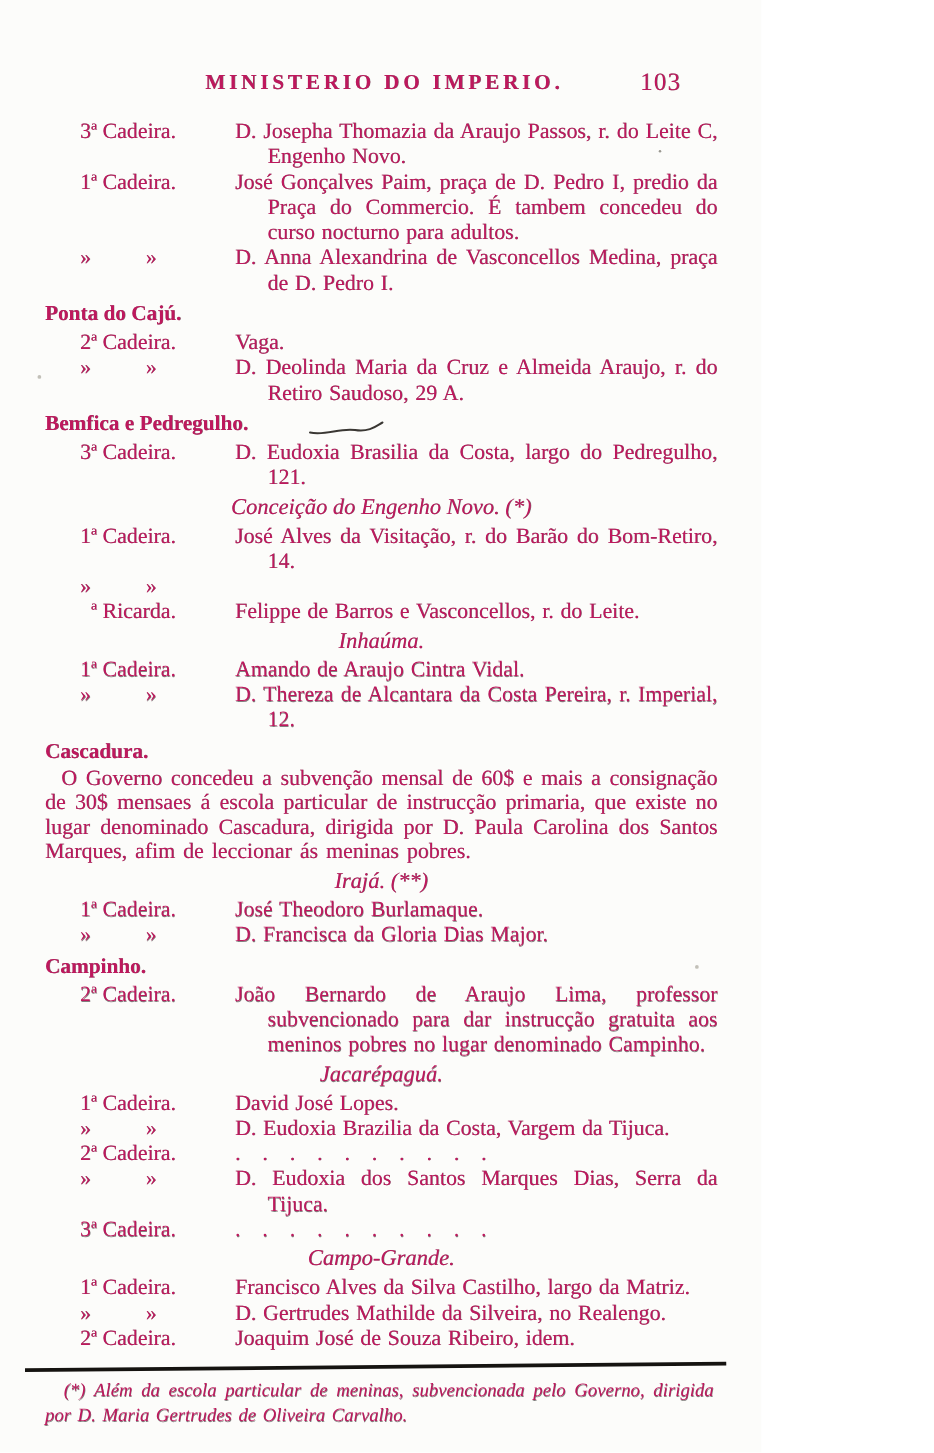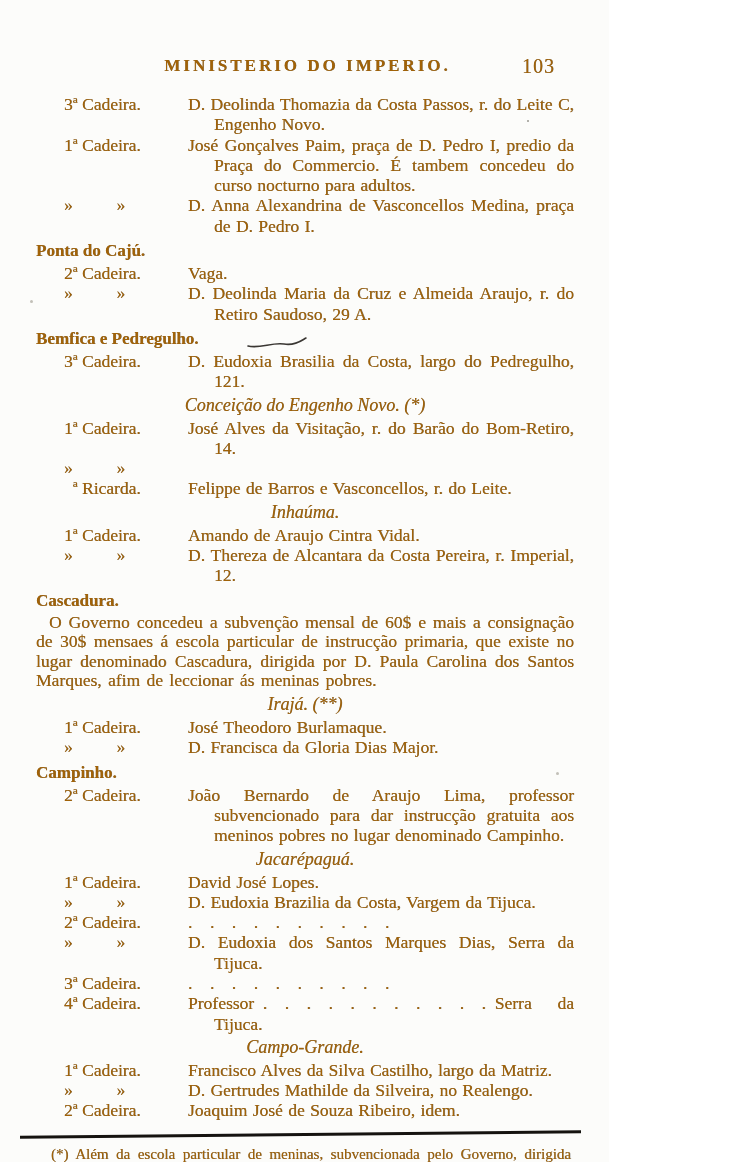--- a/index.html
+++ b/index.html
@@ -6,41 +6,41 @@
     margin: 0;
     padding: 0;
     background: #ffffff;
   }
   .page {
     position: relative;
     width: 609px;
     height: 1162px;
     margin: 0;
     background: #fcfcfa;
-    color: #a16207;
+    color: #be185d;
     font-family: "Liberation Serif", "DejaVu Serif", serif;
     overflow: hidden;
     text-shadow: 0.3px 0.3px 0.4px rgba(30,28,25,0.55);
   }
   
   .header {
     position: relative;
     margin: 56px 40px 0 36px;
     height: 26px;
   }
   .running-title {
     text-align: center;
     font-weight: bold;
     font-size: 17px;
     letter-spacing: 3px;
     padding-left: 10px;
   }
   .page-number {
     position: absolute;
-    right: 14px;
+    right: 24px;
     top: -1px;
     font-size: 20px;
     letter-spacing: 1px;
   }
   
   .content {
     margin: 12px 35px 0 36px; 
   }
   .entry {
     display: flex;
@@ -84,20 +84,21 @@
   
   .footnote-rule {
     margin: 12px 28px 0 20px;
     border-top: 3px solid #151310;
     transform: rotate(-0.55deg);
   }
   .footnotes {
     margin: 8px 38px 0 36px;
     font-size: 15px;
     line-height: 20px;
+    font-style: italic;
   }
   .footnote {
     text-align: justify;
     text-indent: 15px;
     word-spacing: 1.5px;
   }
   
   .speck {
     position: absolute;
     background: #9a9890;
@@ -125,21 +126,21 @@
 <div class="page">
 
   <div class="header">
     <div class="running-title">MINISTERIO DO IMPERIO.</div>
     <div class="page-number">103</div>
   </div>
 
   <div class="content">
       <div class="entry">
         <span class="label">3ª Cadeira.</span>
-        <span class="etext">D. Deolinda Thomazia da Costa Passos, r. do Leite C, Engenho Novo.</span>
+        <span class="etext">D. Josepha Thomazia da Araujo Passos, r. do Leite C, Engenho Novo.</span>
       </div>
       <div class="entry">
         <span class="label">1ª Cadeira.</span>
         <span class="etext">José Gonçalves Paim, praça de D. Pedro I, predio da Praça do Commercio. É tambem concedeu do curso nocturno para adultos.</span>
       </div>
       <div class="entry">
         <span class="label">»   »</span>
         <span class="etext">D. Anna Alexandrina de Vasconcellos Medina, praça de D. Pedro I.</span>
       </div>
       <div class="sec-small">Ponta do Cajú.</div>
@@ -206,24 +207,20 @@
         <span class="label">2ª Cadeira.</span>
         <span class="etext">. . . . . . . . . .</span>
       </div>
       <div class="entry">
         <span class="label">»   »</span>
         <span class="etext">D. Eudoxia dos Santos Marques Dias, Serra da Tijuca.</span>
       </div>
       <div class="entry">
         <span class="label">3ª Cadeira.</span>
         <span class="etext">. . . . . . . . . .</span>
-      </div>
-      <div class="entry">
-        <span class="label">4ª Cadeira.</span>
-        <span class="etext">Professor . . . . . . . . . . . Serra da Tijuca.</span>
       </div>
       <div class="sec-italic">Campo-Grande.</div>
       <div class="entry">
         <span class="label">1ª Cadeira.</span>
         <span class="etext">Francisco Alves da Silva Castilho, largo da Matriz.</span>
       </div>
       <div class="entry">
         <span class="label">»   »</span>
         <span class="etext">D. Gertrudes Mathilde da Silveira, no Realengo.</span>
       </div>

